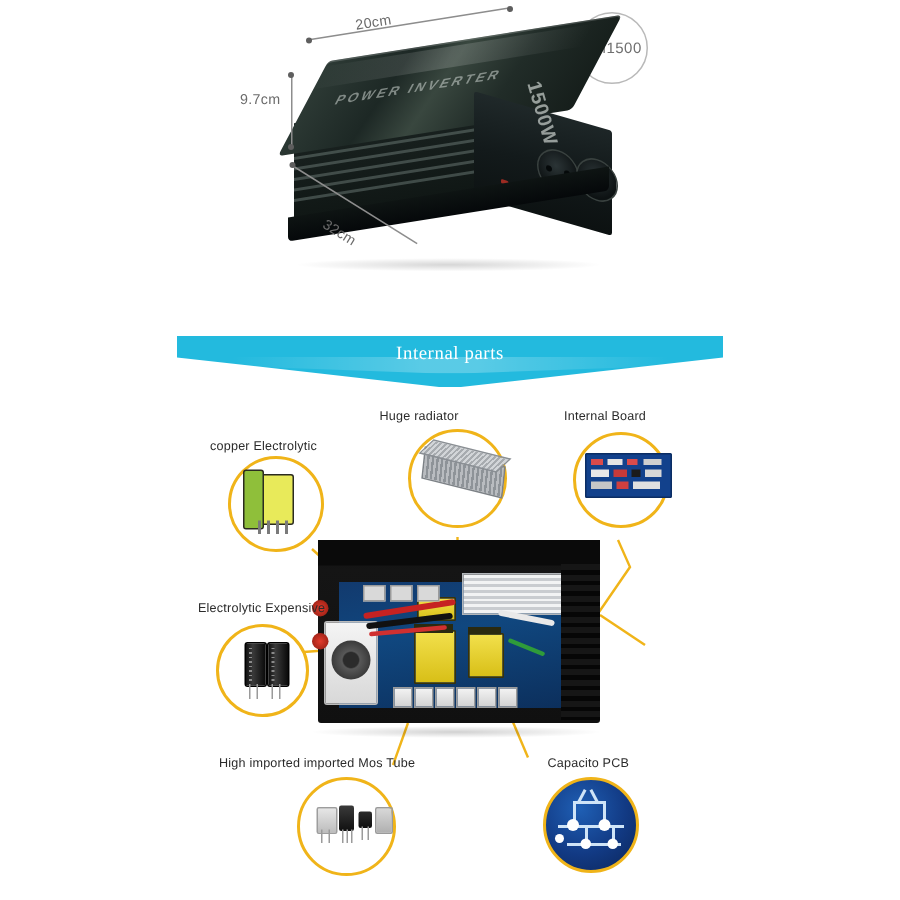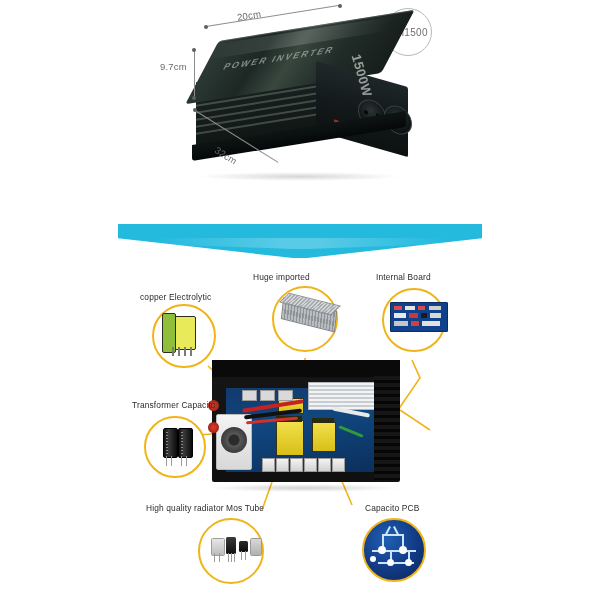--- a/index.html
+++ b/index.html
@@ -275,20 +275,21 @@
     <div class="dim-label lbl-97">9.7cm</div>
 
     <div class="dim-line g-bot"></div>
     <div class="dim-dot g-bot-d1"></div>
     <div class="dim-label lbl-32">32cm</div>
   </div>
 
   <div class="banner-wrap">
     <div class="banner"></div>
     <div class="banner-sheen"></div>
+    <div class="banner-text">Internal parts</div>
   </div>
 
   <div class="diagram">
 
     <svg class="leaders" viewBox="0 0 600 340">
       <g stroke="#f0b419" stroke-width="1.6" fill="none">
         <path d="M208 106 L232 128"></path>
         <path d="M305 98  L305 130"></path>
         <path d="M412 100 L420 118 L398 150"></path>
         <path d="M198 175 L238 172"></path>
@@ -338,21 +339,21 @@
     <div class="callout-label" style="left:140px;top:32px;">copper  Electrolytic</div>
     <div class="ring" style="left:152px;top:44px;width:64px;height:64px;">
       <div class="xf-body"></div>
       <div class="xf-core"></div>
       <div class="xf-pin" style="left:18px;"></div>
       <div class="xf-pin" style="left:24px;"></div>
       <div class="xf-pin" style="left:30px;"></div>
       <div class="xf-pin" style="left:36px;"></div>
     </div>
 
-    <div class="callout-label" style="left:253px;top:12px;">Huge imported</div>
+    <div class="callout-label" style="left:253px;top:12px;">Huge radiator</div>
     <div class="ring" style="left:272px;top:26px;width:66px;height:66px;">
       <div class="hs"></div>
       <div class="hs-top"></div>
     </div>
 
     <div class="callout-label" style="left:376px;top:12px;">Internal Board</div>
     <div class="ring" style="left:382px;top:28px;width:64px;height:64px;">
       <div class="cb">
         <i style="left:3px;top:3px;width:8px;height:4px;background:#d94b4b;"></i>
         <i style="left:14px;top:3px;width:10px;height:4px;background:#e4e4e4;"></i>
@@ -361,31 +362,31 @@
         <i style="left:3px;top:10px;width:12px;height:5px;background:#e8e8e8;"></i>
         <i style="left:18px;top:10px;width:9px;height:5px;background:#c83a3a;"></i>
         <i style="left:30px;top:10px;width:6px;height:5px;background:#1b1b1b;"></i>
         <i style="left:39px;top:10px;width:11px;height:5px;background:#d7d7d7;"></i>
         <i style="left:3px;top:18px;width:14px;height:5px;background:#c6c6c6;"></i>
         <i style="left:20px;top:18px;width:8px;height:5px;background:#cf4040;"></i>
         <i style="left:31px;top:18px;width:18px;height:5px;background:#e0e0e0;"></i>
       </div>
     </div>
 
-    <div class="callout-label" style="left:132px;top:140px;">Transformer Capacito</div>
+    <div class="callout-label" style="left:132px;top:140px;">Electrolytic Expensive</div>
     <div class="ring" style="left:144px;top:156px;width:62px;height:62px;">
       <div class="cap" style="left:17px;"></div>
       <div class="cap" style="left:32px;"></div>
       <div class="cap-leg" style="left:20px;"></div>
       <div class="cap-leg" style="left:25px;"></div>
       <div class="cap-leg" style="left:35px;"></div>
       <div class="cap-leg" style="left:40px;"></div>
     </div>
 
-    <div class="callout-label" style="left:146px;top:243px;">High quality radiator Mos Tube</div>
+    <div class="callout-label" style="left:146px;top:243px;">High imported imported Mos Tube</div>
     <div class="ring" style="left:198px;top:258px;width:66px;height:66px;">
       <div class="mos" style="left:11px;top:18px;width:12px;height:16px;background:linear-gradient(180deg,#e6e6e6,#bdbdbd);border:1px solid #9d9d9d;"></div>
       <div class="mos-pin" style="left:14px;top:33px;"></div>
       <div class="mos-pin" style="left:19px;top:33px;"></div>
       <div class="mos" style="left:26px;top:17px;width:10px;height:17px;background:linear-gradient(180deg,#3a3a3a,#101010);"></div>
       <div class="mos-pin" style="left:28px;top:33px;"></div>
       <div class="mos-pin" style="left:31px;top:33px;"></div>
       <div class="mos-pin" style="left:34px;top:33px;"></div>
       <div class="mos" style="left:39px;top:21px;width:9px;height:11px;background:linear-gradient(180deg,#2b2b2b,#0d0d0d);"></div>
       <div class="mos-pin" style="left:41px;top:31px;"></div>

